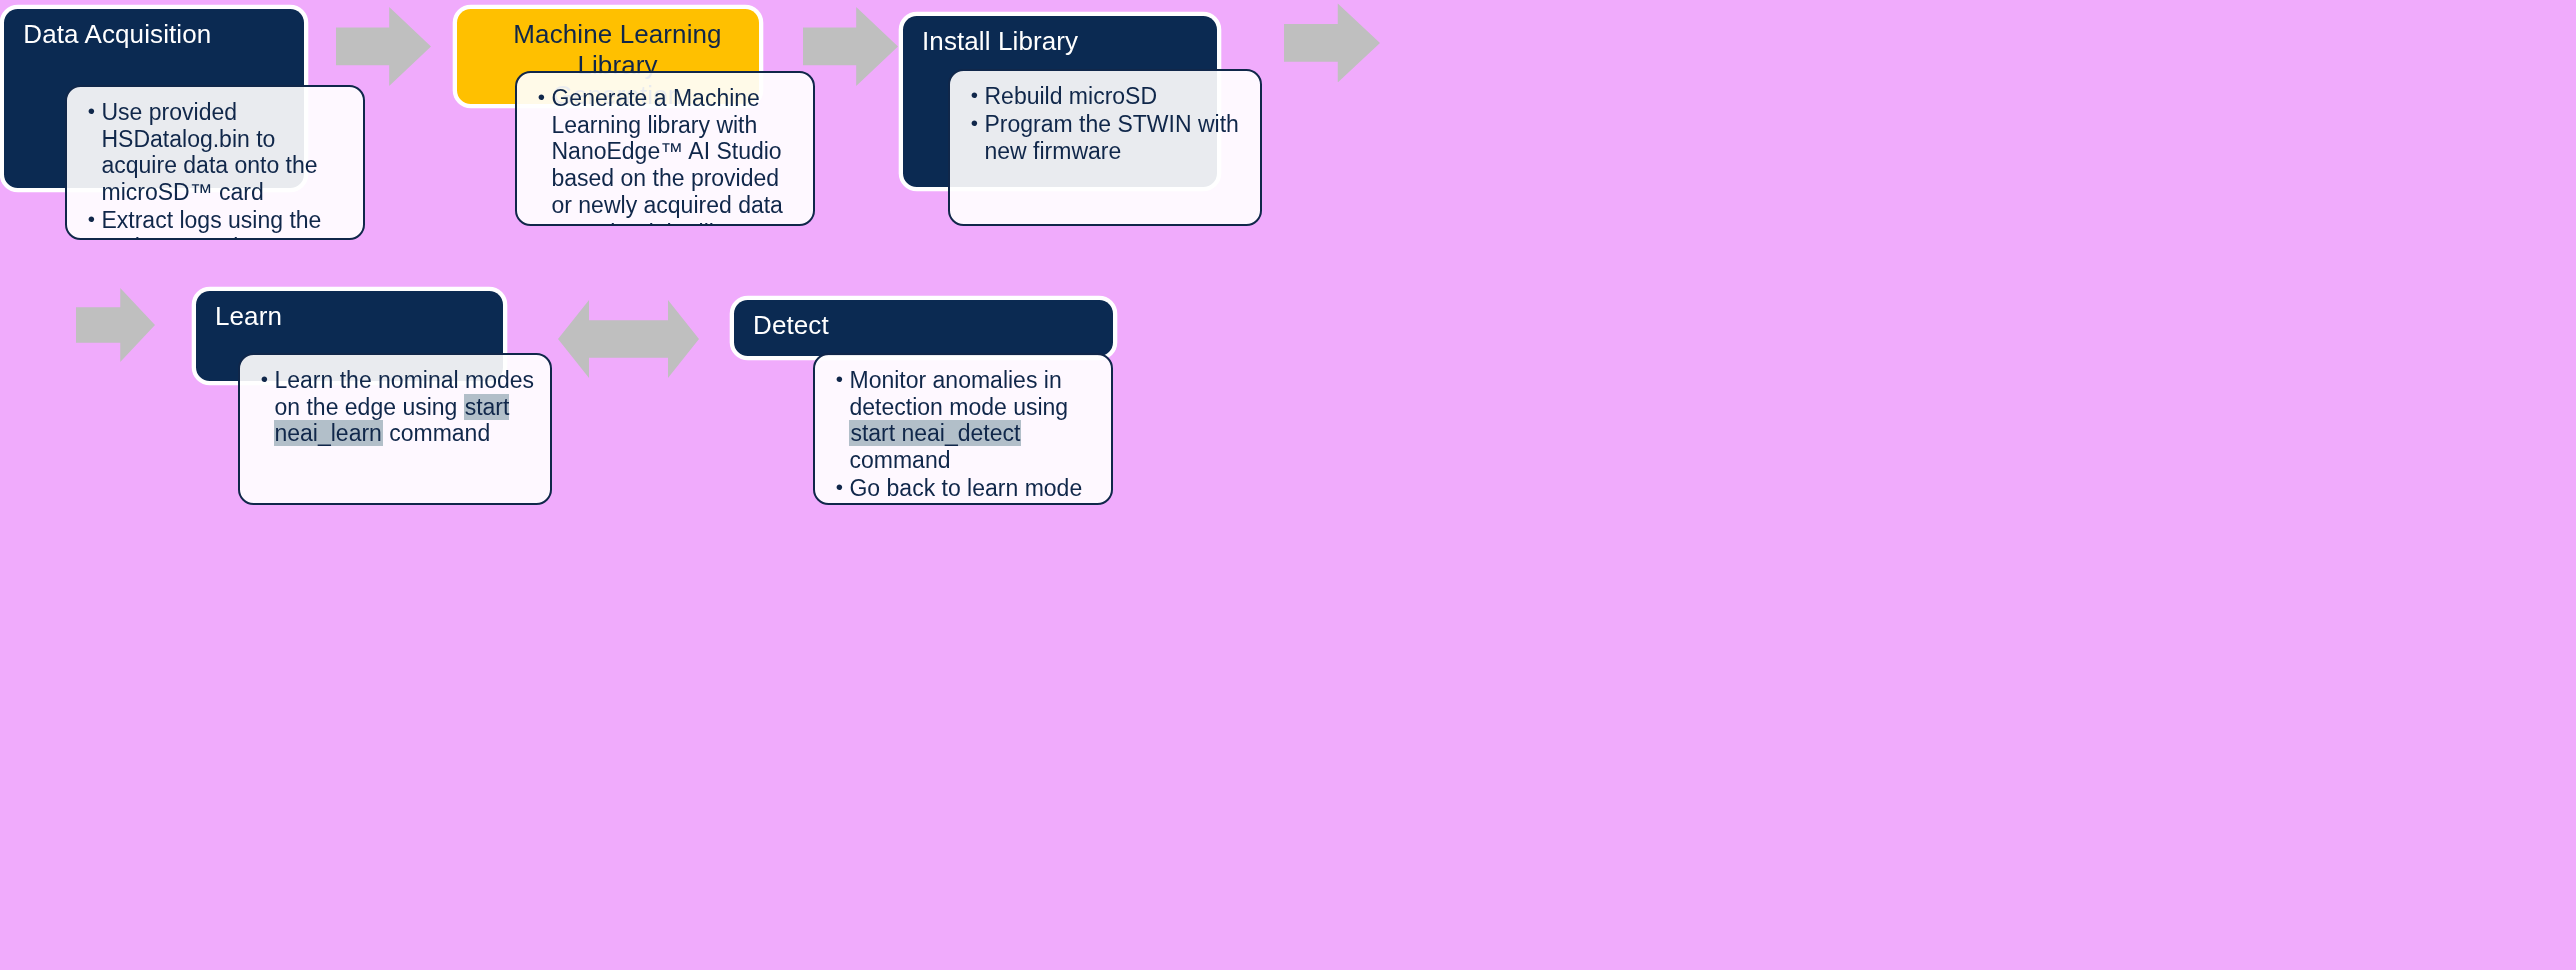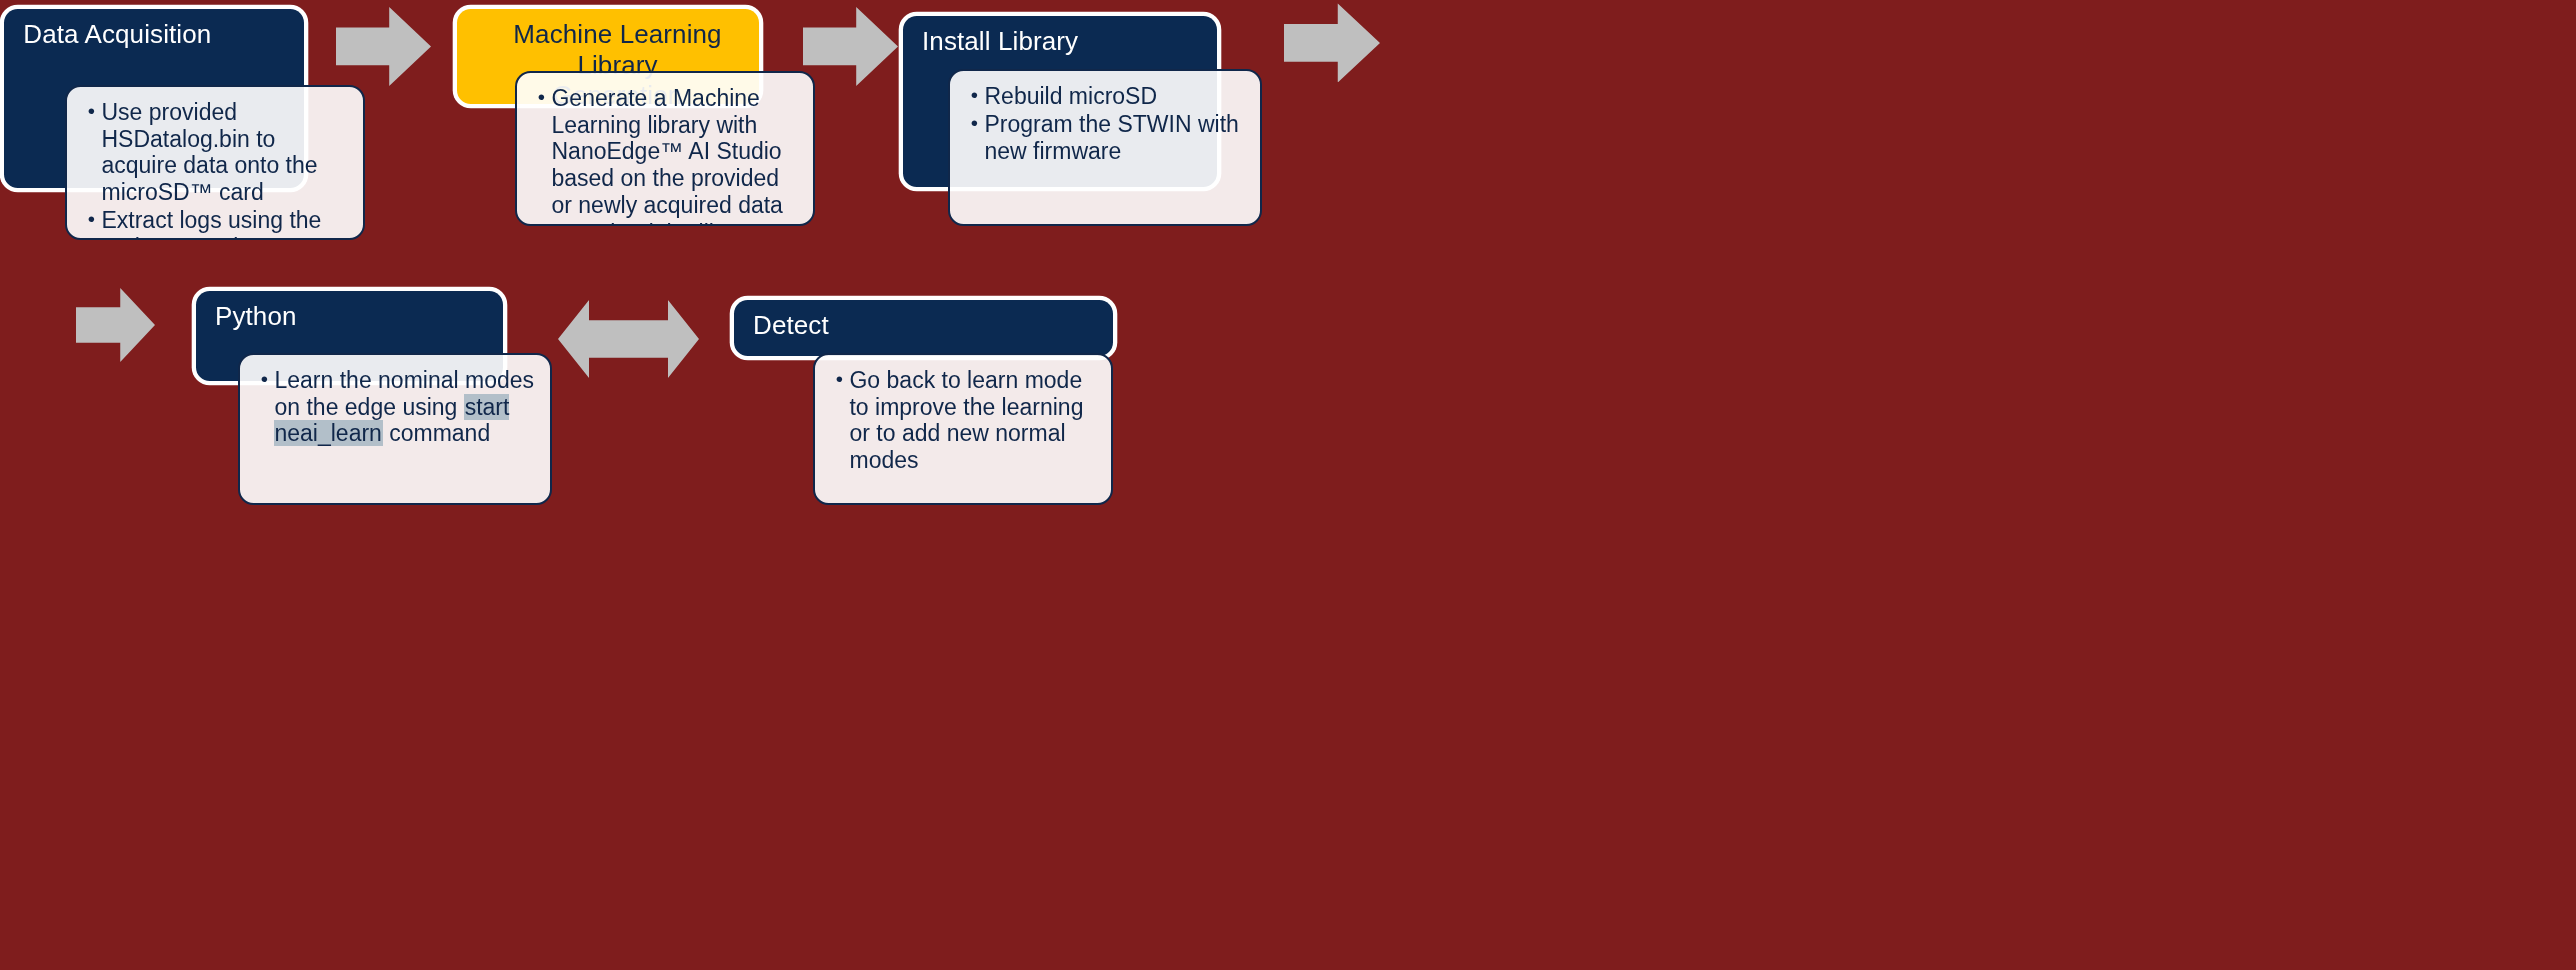--- a/index.html
+++ b/index.html
@@ -8,21 +8,21 @@
     padding: 0;
     background: #000000;
   }
   body {
     font-family: "Liberation Sans", sans-serif;
   }
   #stage {
     position: relative;
     width: 2576px;
     height: 970px;
-    background: #7f1d1d;
+    background: #f0abfc;
     overflow: hidden;
   }
 
   
   .arrow-right {
     position: absolute;
     background: #bfbfbf;
     clip-path: polygon(0% 26%, 56% 26%, 56% 0%, 100% 50%, 56% 100%, 56% 74%, 0% 74%);
   }
   .arrow-right.clipped {
@@ -143,36 +143,37 @@
       </ul>
     </div>
   </div>
 
   <div class="arrow-right clipped" style="left:1284px; top:3.4px; width:96px; height:79px;"></div>
 
   <div class="arrow-right" style="left:76px; top:288px; width:79px; height:74px;"></div>
 
   <div class="stage">
     <div class="card-header navy" style="left:196px; top:291px; width:307px; height:90px;">
-      <div class="title">Python</div>
+      <div class="title">Learn</div>
     </div>
     <div class="card-body" style="left:238px; top:353px; width:314px; height:152px;">
       <ul>
         <li><span><span>Learn the nominal modes on the edge using </span><span class="code-hl">start neai_learn</span><span> command</span></span></li>
       </ul>
     </div>
   </div>
 
   <div class="arrow-double" style="left:558px; top:300px; width:141px; height:78px;"></div>
 
   <div class="stage">
     <div class="card-header navy" style="left:734px; top:300px; width:379px; height:56px;">
       <div class="title">Detect</div>
     </div>
     <div class="card-body" style="left:813px; top:353px; width:300px; height:152px;">
       <ul>
+        <li><span><span>Monitor anomalies in detection mode using </span><span class="code-hl">start neai_detect</span><span> command</span></span></li>
         <li><span>Go back to learn mode to improve the learning or to add new normal modes</span></li>
       </ul>
     </div>
   </div>
 
 </div>
 
 
 </body></html>

